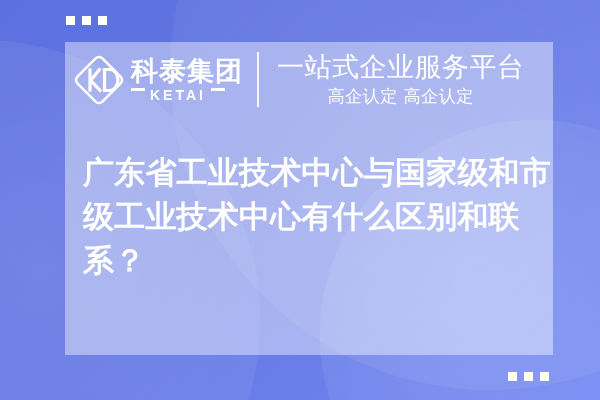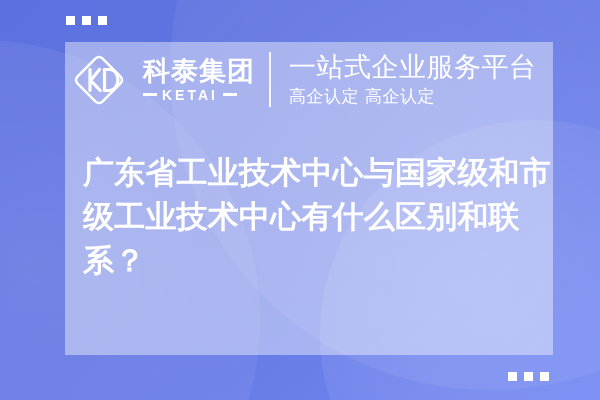--- a/index.html
+++ b/index.html
@@ -88,37 +88,36 @@
     align-items: center;
     flex: 0 0 auto;
   }
   .logo-mark {
     width: 52px;
     height: 52px;
     flex: 0 0 auto;
     margin-left: 4px;
   }
   .logo-words {
-    margin-left: 18px;
+    margin-left: 6px;
     display: flex;
     flex-direction: column;
     justify-content: center;
   }
   .logo-cn {
     font-size: 27px;
     font-weight: 700;
     color: #ffffff;
     letter-spacing: 1px;
     line-height: 1.02;
     white-space: nowrap;
     font-family: "DejaVu Sans", "Liberation Sans", sans-serif;
   }
   .logo-en-row {
     display: flex;
-    align-items: center;
     gap: 5px;
     margin-top: 3px;
   }
   .logo-en-row .bar {
     width: 14px;
     height: 3px;
     background: #ffffff;
   }
   .logo-en {
     font-size: 14px;
@@ -134,20 +133,21 @@
     height: 55px;
     background: rgba(255,255,255,0.92);
     margin: 0 18px 0 14px;
     flex: 0 0 auto;
   }
 
   .tag-block {
     display: flex;
     flex-direction: column;
     justify-content: center;
+    align-items: center;
   }
   .tag-main {
     font-size: 27px;
     color: #ffffff;
     line-height: 1.1;
     white-space: nowrap;
     letter-spacing: 0.5px;
     font-family: "DejaVu Sans", "Liberation Sans", sans-serif;
   }
   .tag-sub {

